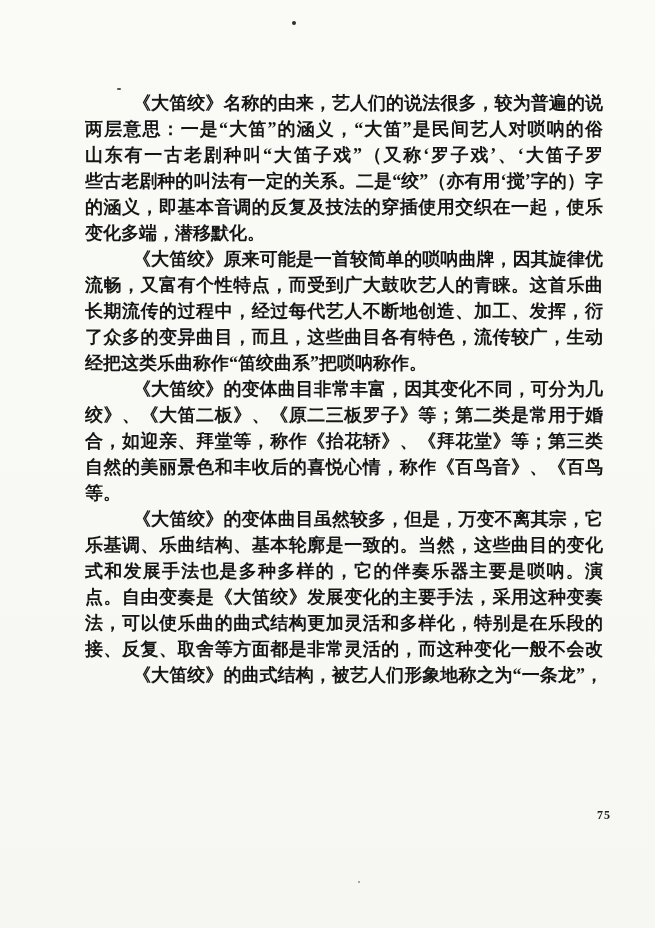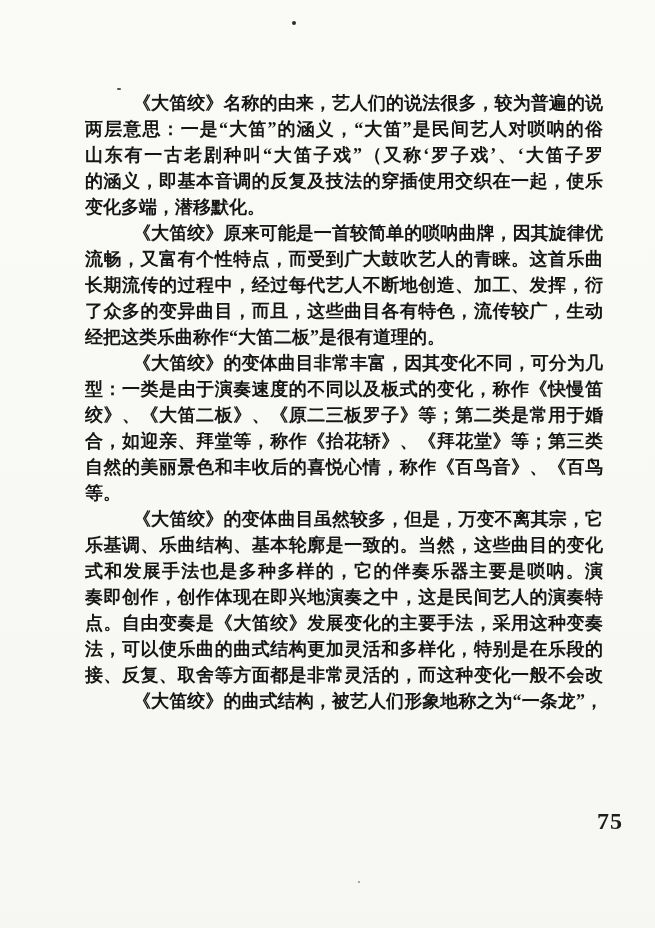--- a/index.html
+++ b/index.html
@@ -39,21 +39,21 @@
   }
   .line.end {
     text-align: left;
     text-align-last: left;
   }
   .line.indent { padding-left: 48px; }
   .page-number {
     position: absolute;
     left: 597px;
     top: 808px;
-    font-size: 24px;
+    font-size: 12px;
     font-weight: 600;
     color: #1d1d1d;
     letter-spacing: 1px;
   }
   .speck { position: absolute; border-radius: 50%; }
   .speck.s1 { left: 292px; top: 21px;  width: 4px; height: 4px; background: #2e2e2c; }
   .speck.s2 { left: 117px; top: 88px;  width: 4px; height: 2px; background: #55534f; border-radius: 1px;}
   .speck.s3 { left: 541px; top: 255px; width: 3px; height: 3px; background: #7a7872; }
   .speck.s4 { left: 358px; top: 881px; width: 2px; height: 2px; background: #8d8b85; }
   .speck.s5 { left: 305px; top: 150px; width: 2px; height: 2px; background: #8d8b85; }
@@ -66,43 +66,42 @@
   <span class="speck s2"></span>
   <span class="speck s3"></span>
   <span class="speck s4"></span>
   <span class="speck s5"></span>
 
   <div class="text-column">
       <div class="paragraph">
         <div class="line indent full">《大笛绞》名称的由来，艺人们的说法很多，较为普遍的说法有</div>
         <div class="line full">两层意思：一是“大笛”的涵义，“大笛”是民间艺人对唢呐的俗称。</div>
         <div class="line full">山东有一古老剧种叫“大笛子戏”（又称‘罗子戏’、‘大笛子罗罗’），</div>
+        <div class="line full">些古老剧种的叫法有一定的关系。二是“绞”（亦有用‘搅’字的）字</div>
         <div class="line full">的涵义，即基本音调的反复及技法的穿插使用交织在一起，使乐曲</div>
         <div class="line end">变化多端，潜移默化。</div>
       </div>
       <div class="paragraph">
         <div class="line indent full">《大笛绞》原来可能是一首较简单的唢呐曲牌，因其旋律优美、</div>
         <div class="line full">流畅，又富有个性特点，而受到广大鼓吹艺人的青睐。这首乐曲在</div>
         <div class="line full">长期流传的过程中，经过每代艺人不断地创造、加工、发挥，衍生出</div>
         <div class="line full">了众多的变异曲目，而且，这些曲目各有特色，流传较广，生动体现</div>
-        <div class="line end">经把这类乐曲称作“大笛二板”是很有道理的。</div>
+        <div class="line end">经把这类乐曲称作“笛绞曲系”把唢呐称作。</div>
       </div>
       <div class="paragraph">
         <div class="line indent full">《大笛绞》的变体曲目非常丰富，因其变化不同，可分为几种类</div>
-        <div class="line full">型：一类是由于演奏速度的不同以及板式的变化，称作《快慢笛</div>
         <div class="line full">绞》、《大笛二板》、《原二三板罗子》等；第二类是常用于婚娶喜庆场</div>
         <div class="line full">合，如迎亲、拜堂等，称作《抬花轿》、《拜花堂》等；第三类是描绘大</div>
         <div class="line full">自然的美丽景色和丰收后的喜悦心情，称作《百鸟音》、《百鸟朝凤》</div>
         <div class="line end">等。</div>
       </div>
       <div class="paragraph">
         <div class="line indent full">《大笛绞》的变体曲目虽然较多，但是，万变不离其宗，它的音</div>
         <div class="line full">乐基调、乐曲结构、基本轮廓是一致的。当然，这些曲目的变化形</div>
         <div class="line full">式和发展手法也是多种多样的，它的伴奏乐器主要是唢呐。演</div>
-        <div class="line full">奏即创作，创作体现在即兴地演奏之中，这是民间艺人的演奏特</div>
         <div class="line full">点。自由变奏是《大笛绞》发展变化的主要手法，采用这种变奏手</div>
         <div class="line full">法，可以使乐曲的曲式结构更加灵活和多样化，特别是在乐段的衔</div>
         <div class="line full">接、反复、取舍等方面都是非常灵活的，而这种变化一般不会改变</div>
       </div>
       <div class="paragraph">
         <div class="line indent full">《大笛绞》的曲式结构，被艺人们形象地称之为“一条龙”，引子</div>
       </div>
     </div>
 
   <div class="page-number">75</div>

